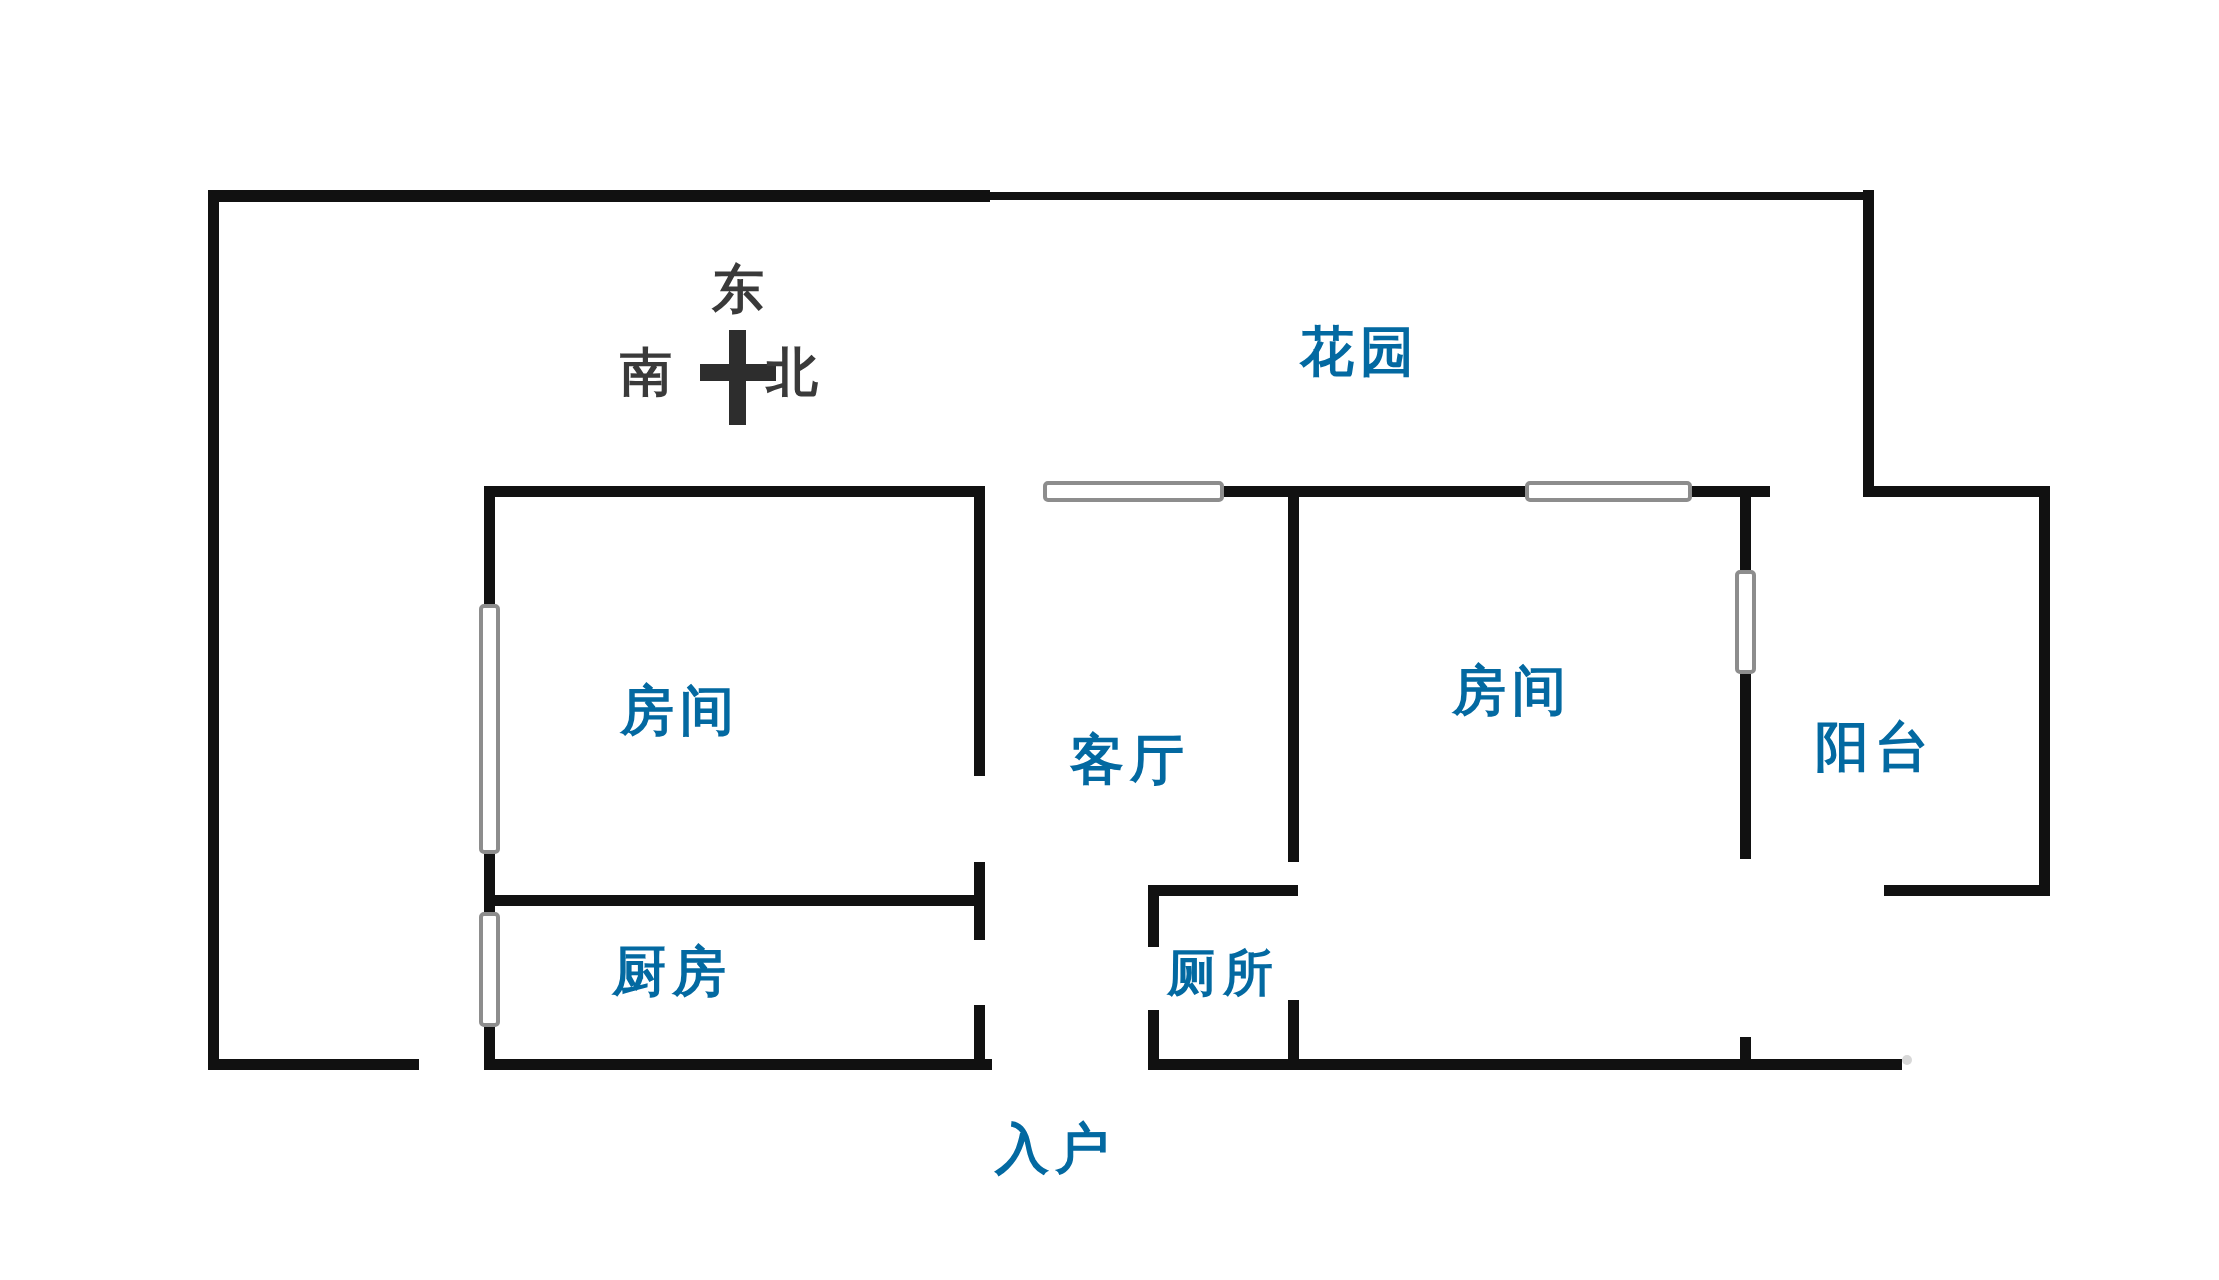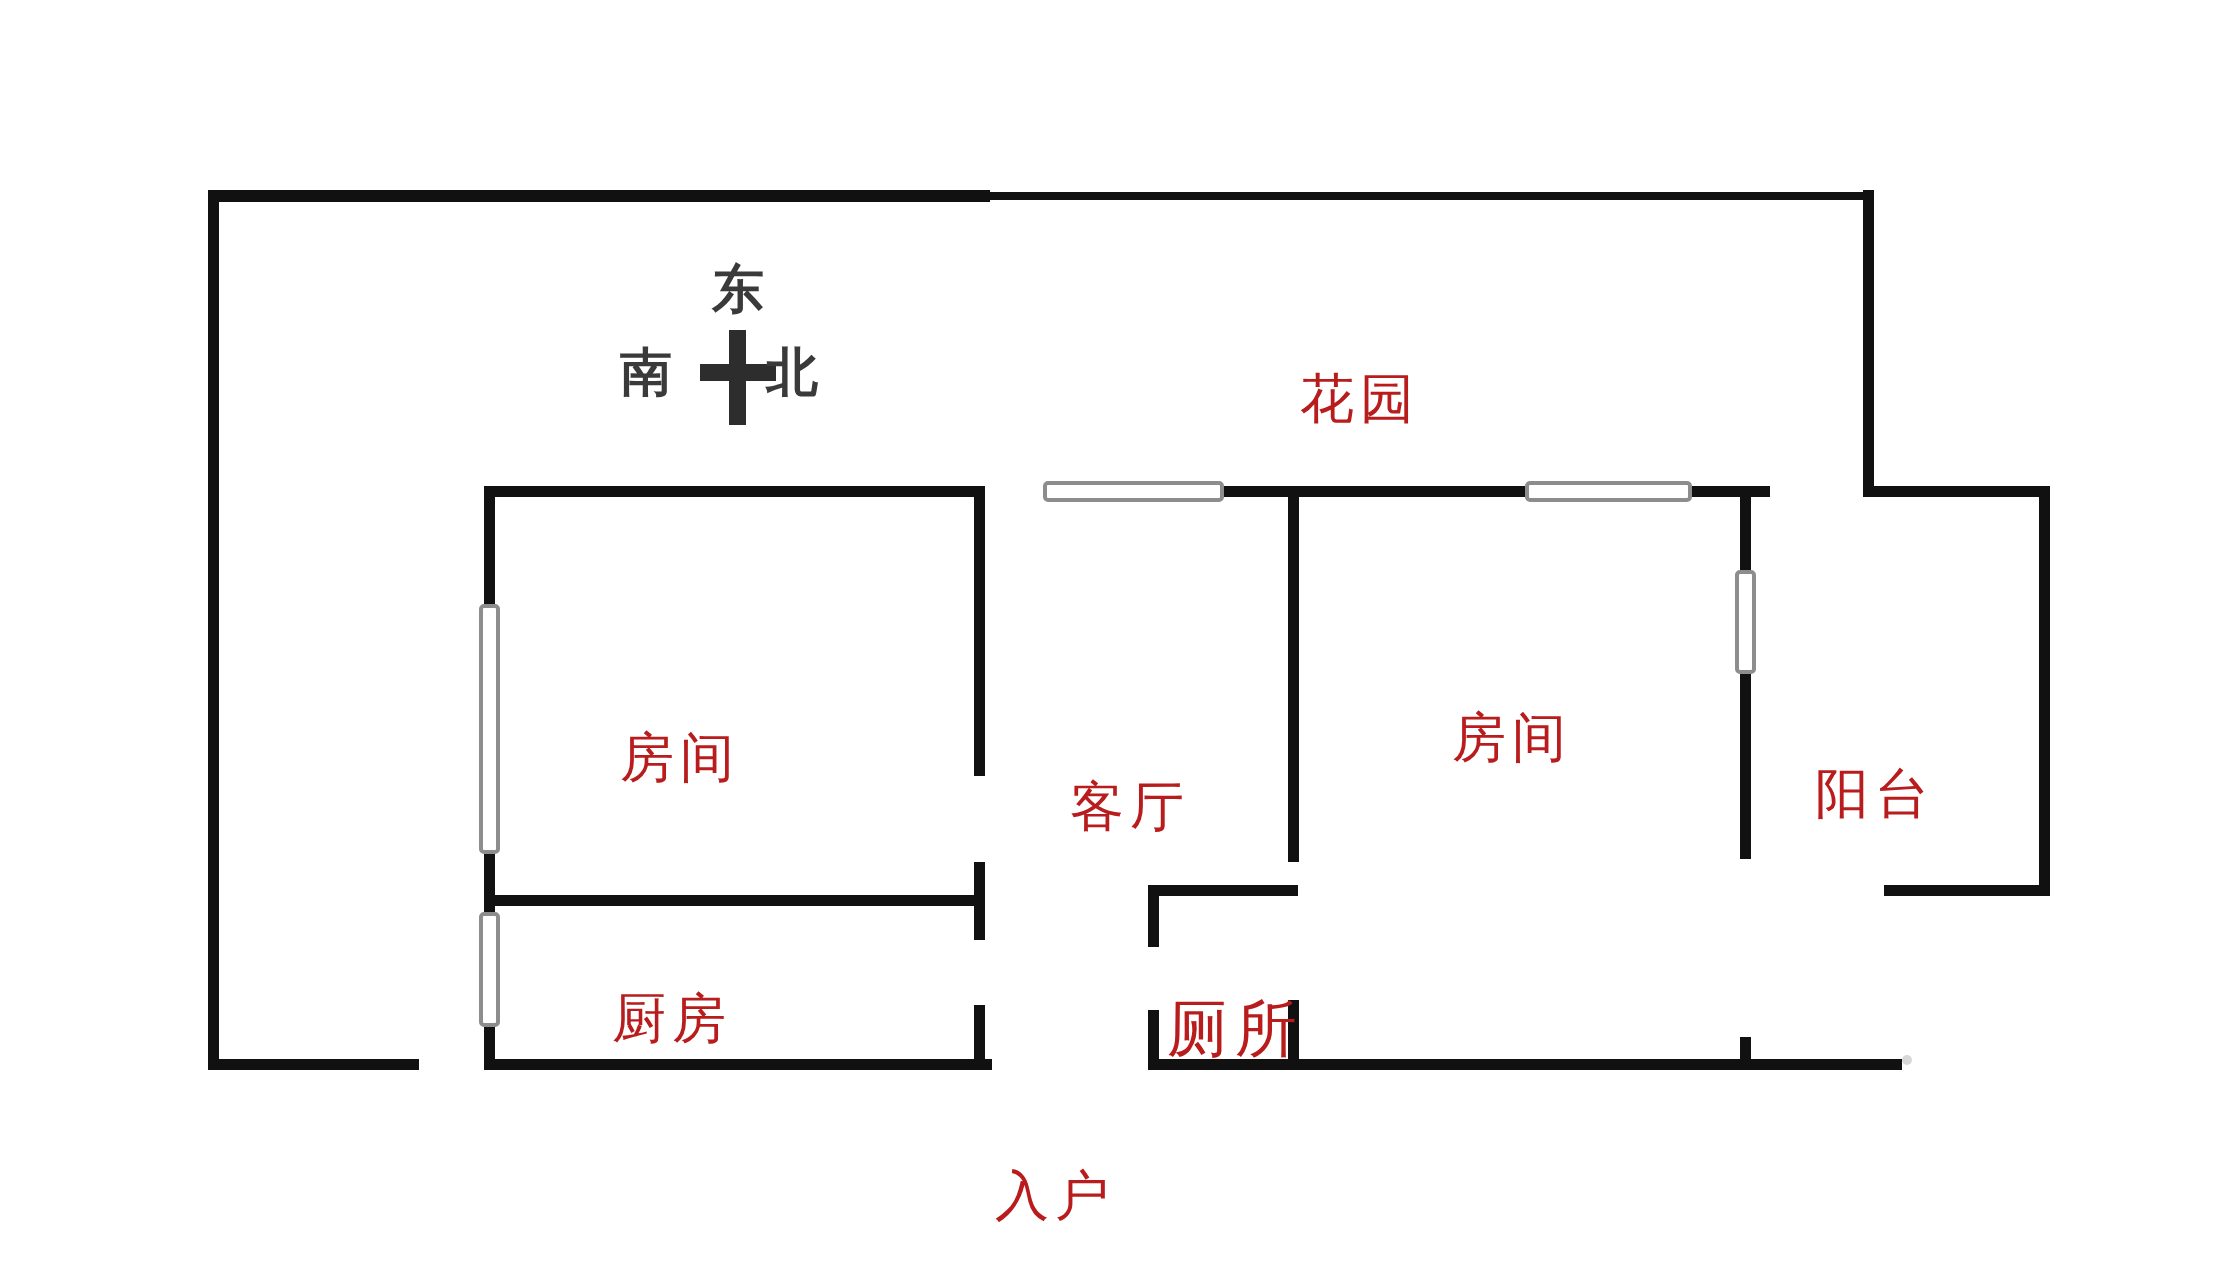--- a/index.html
+++ b/index.html
@@ -27,29 +27,28 @@
     position: absolute;
     left: 0;
     top: 0;
     width: 2219px;
     height: 1280px;
     display: block;
   }
   .room-label {
     position: absolute;
     font-family: "DejaVu Sans", "Liberation Sans", sans-serif;
-    color: #b91c1c;
-    font-weight: 400;
+    color: #0369a1;
+    font-weight: 700;
     white-space: nowrap;
     letter-spacing: 6px;
     user-select: none;
-    margin-top: 47px;
   }
   .lbl-big   { font-size: 54px; }
-  .lbl-mid   { font-size: 62px; }
+  .lbl-mid   { font-size: 50px; }
   .compass-char {
     position: absolute;
     font-family: "DejaVu Sans", "Liberation Sans", sans-serif;
     color: #3a3a3a;
     font-weight: 700;
     font-size: 52px;
     white-space: nowrap;
     user-select: none;
   }
 </style>

